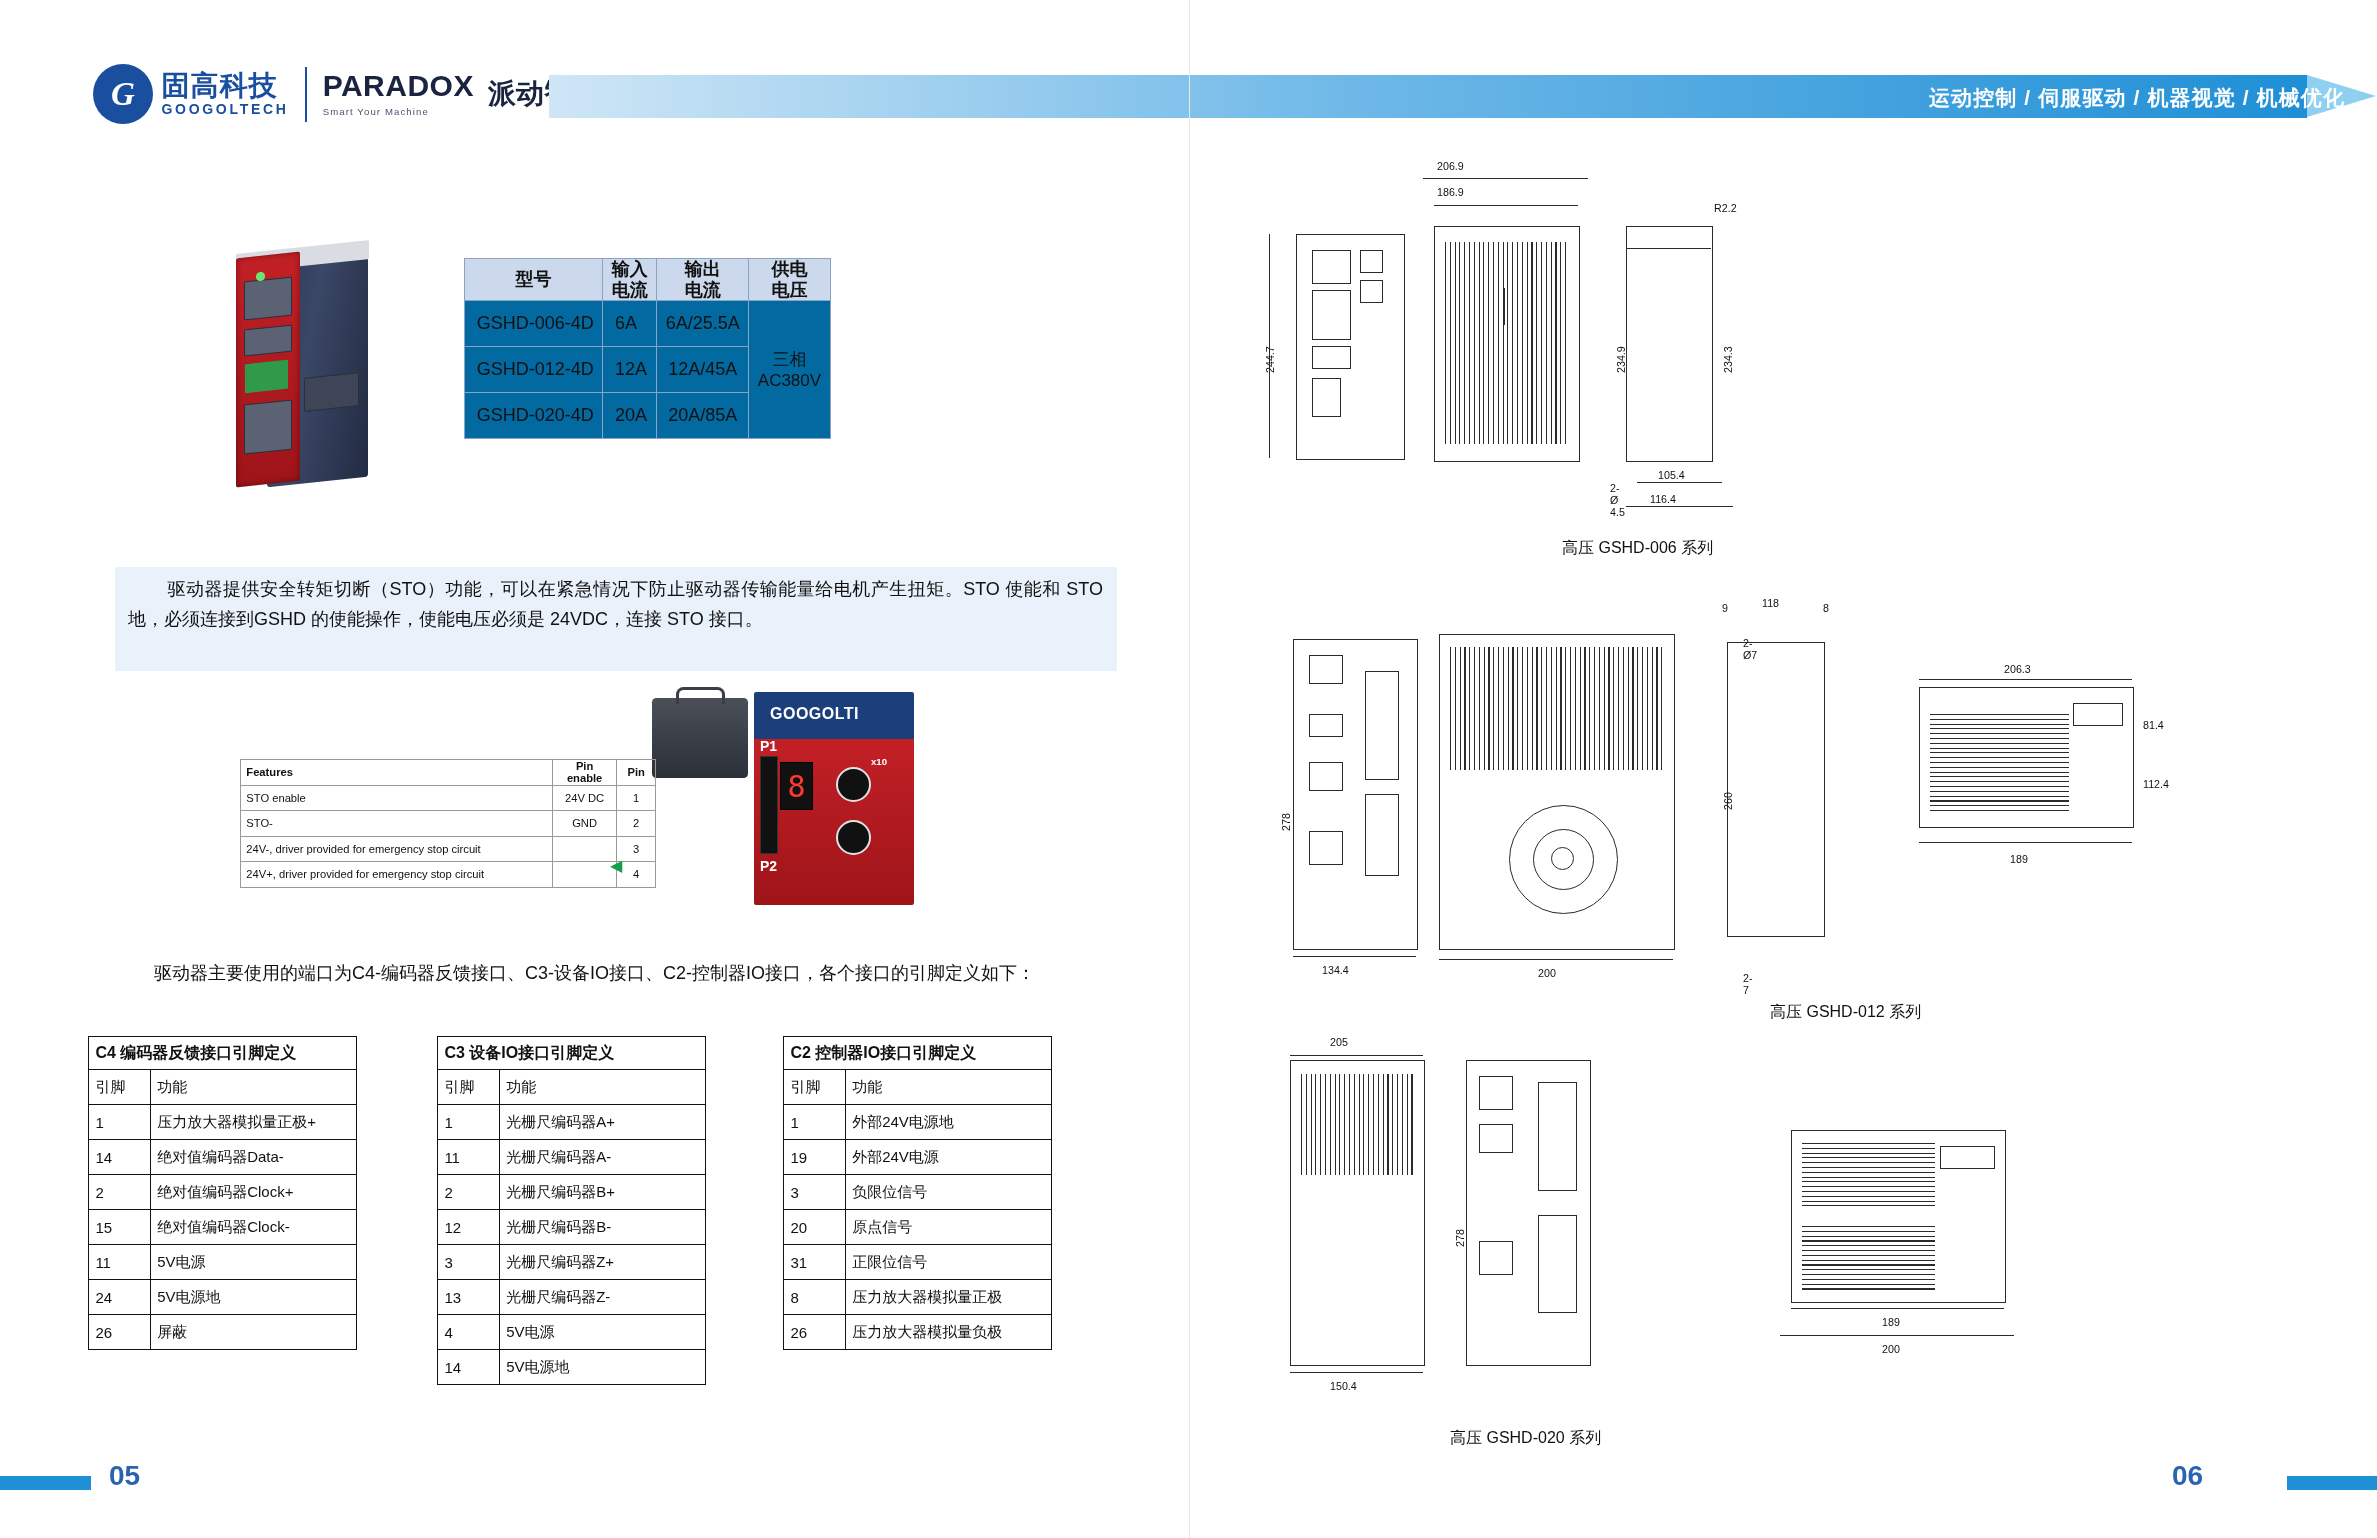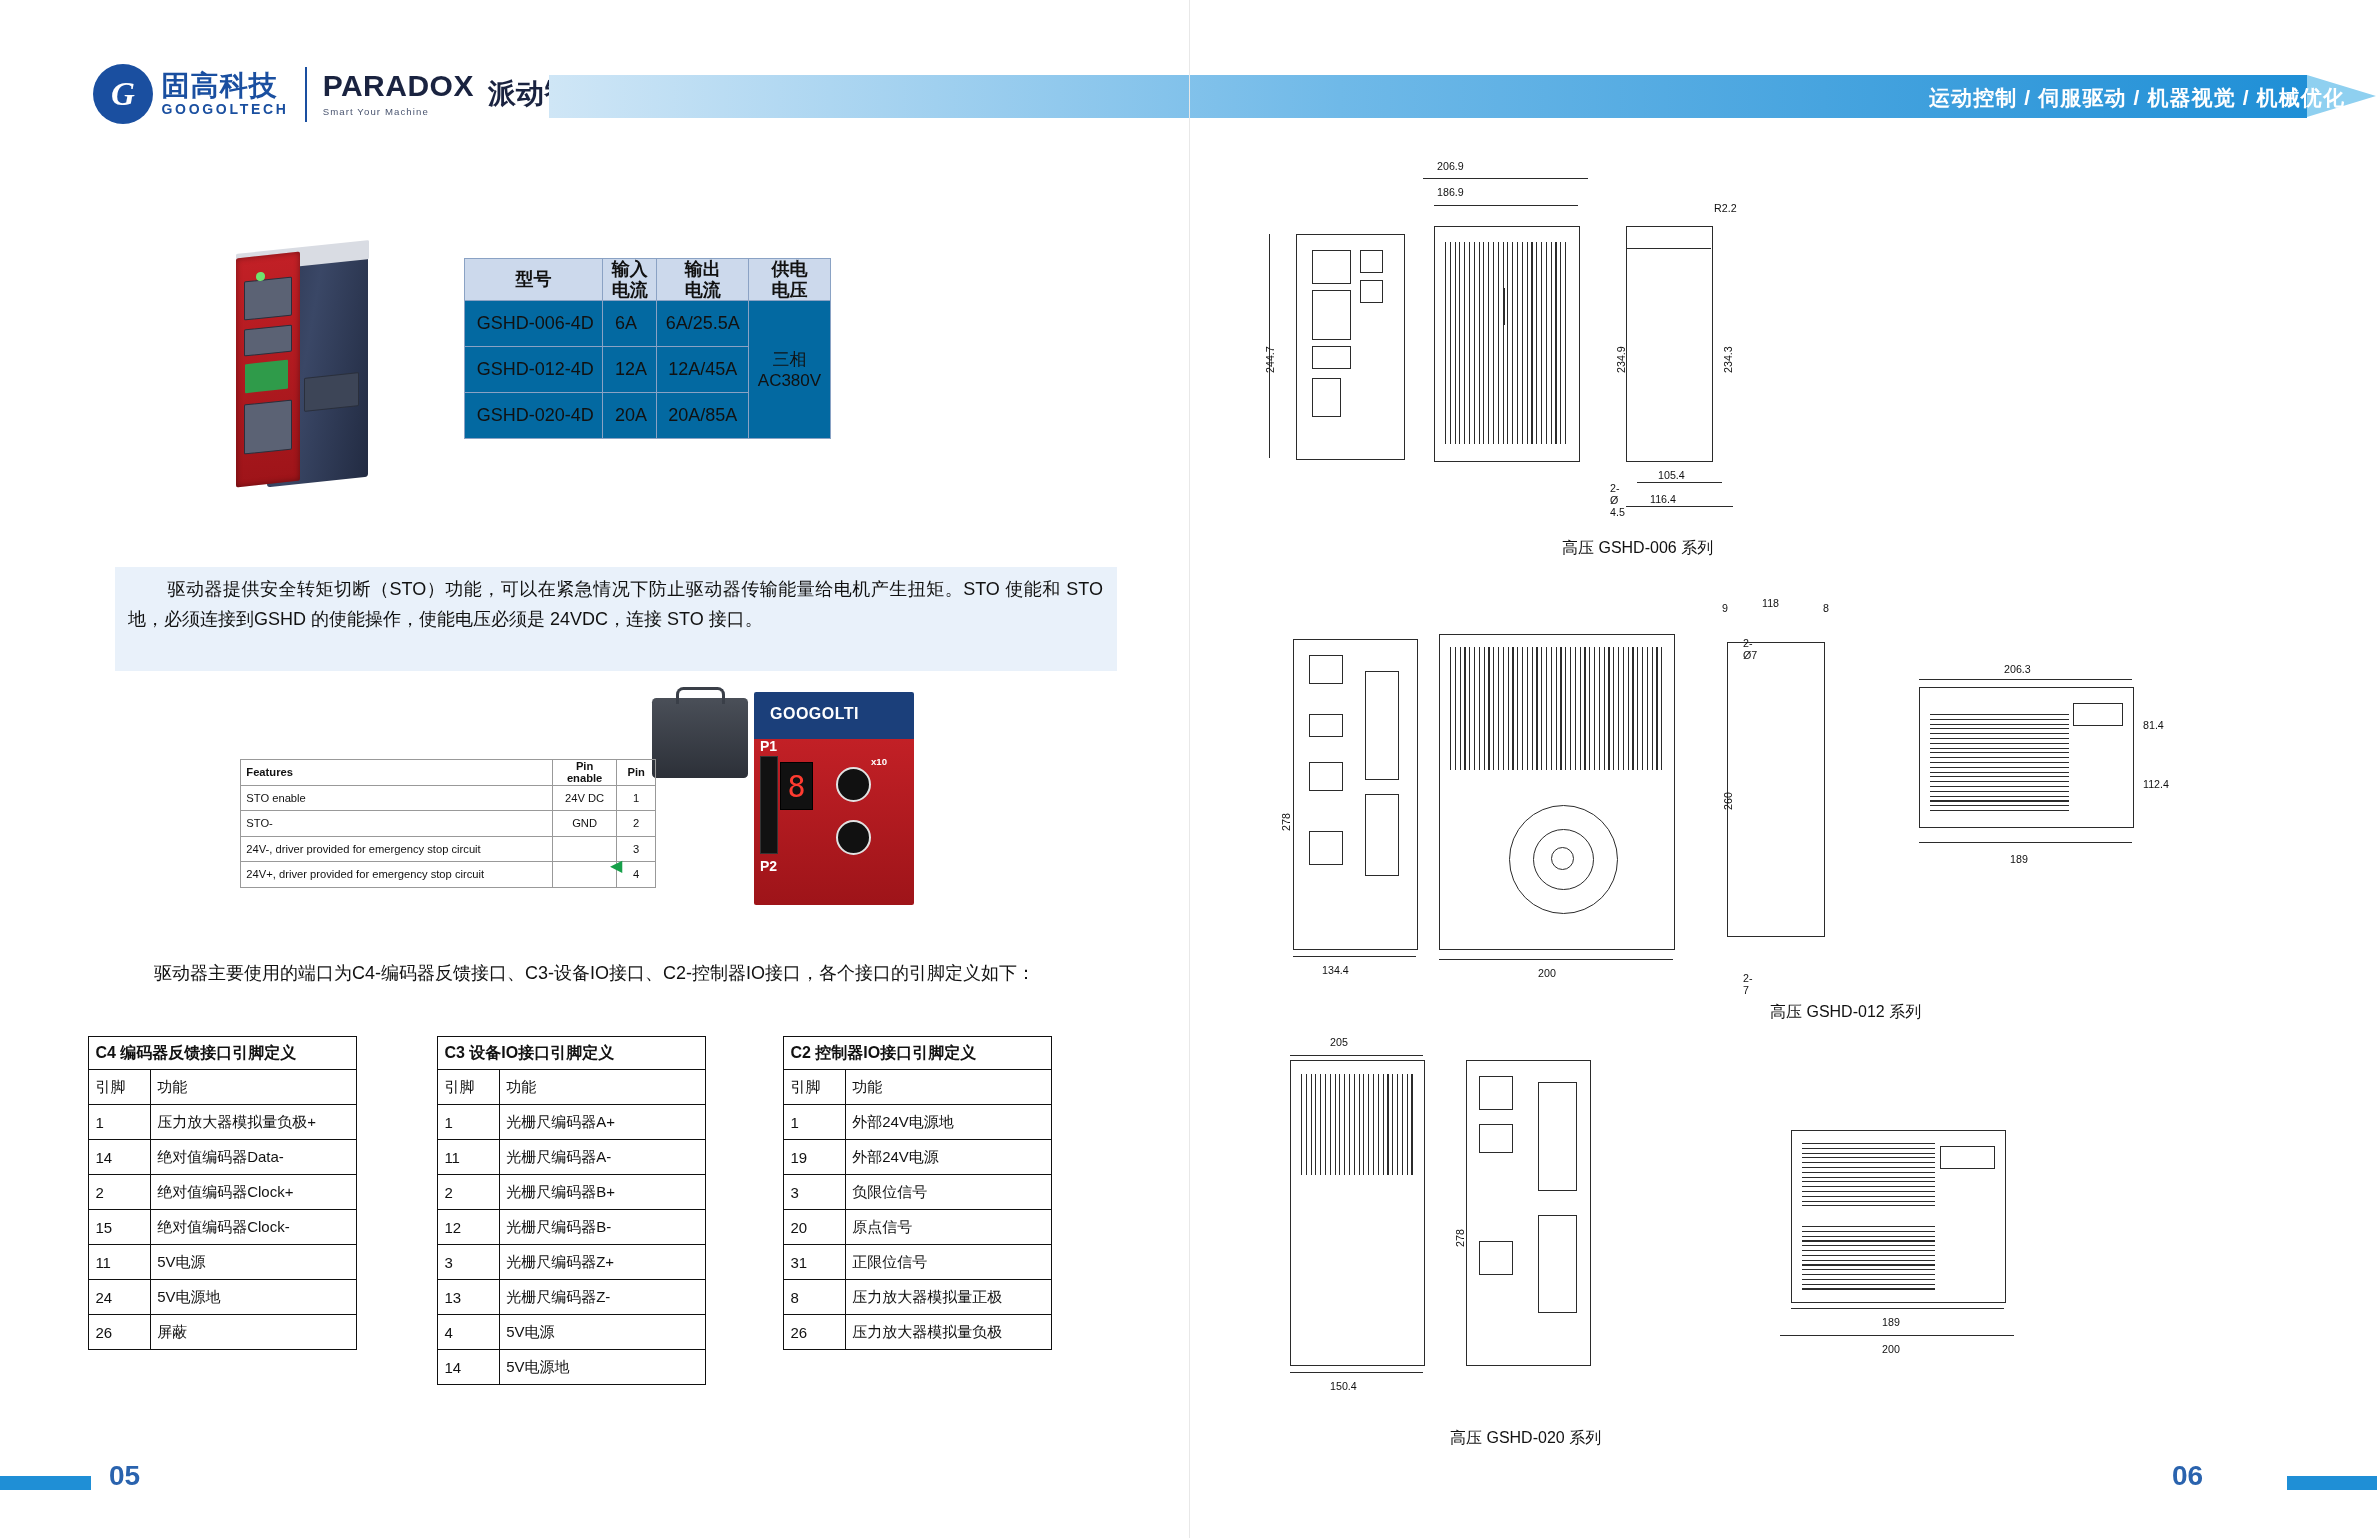--- a/index.html
+++ b/index.html
@@ -309,21 +309,21 @@
       <tbody>
           <tr class="title">
             <td colspan="2">C4  编码器反馈接口引脚定义</td>
           </tr>
       <tr>
             <td class="num">引脚</td>
             <td class="fn">功能</td>
           </tr>
       <tr>
             <td class="num">1</td>
-            <td class="fn">压力放大器模拟量负极+</td>
+            <td class="fn">压力放大器模拟量正极+</td>
           </tr>
       <tr>
             <td class="num">14</td>
             <td class="fn">绝对值编码器Data-</td>
           </tr>
       <tr>
             <td class="num">2</td>
             <td class="fn">绝对值编码器Clock+</td>
           </tr>
       <tr>

